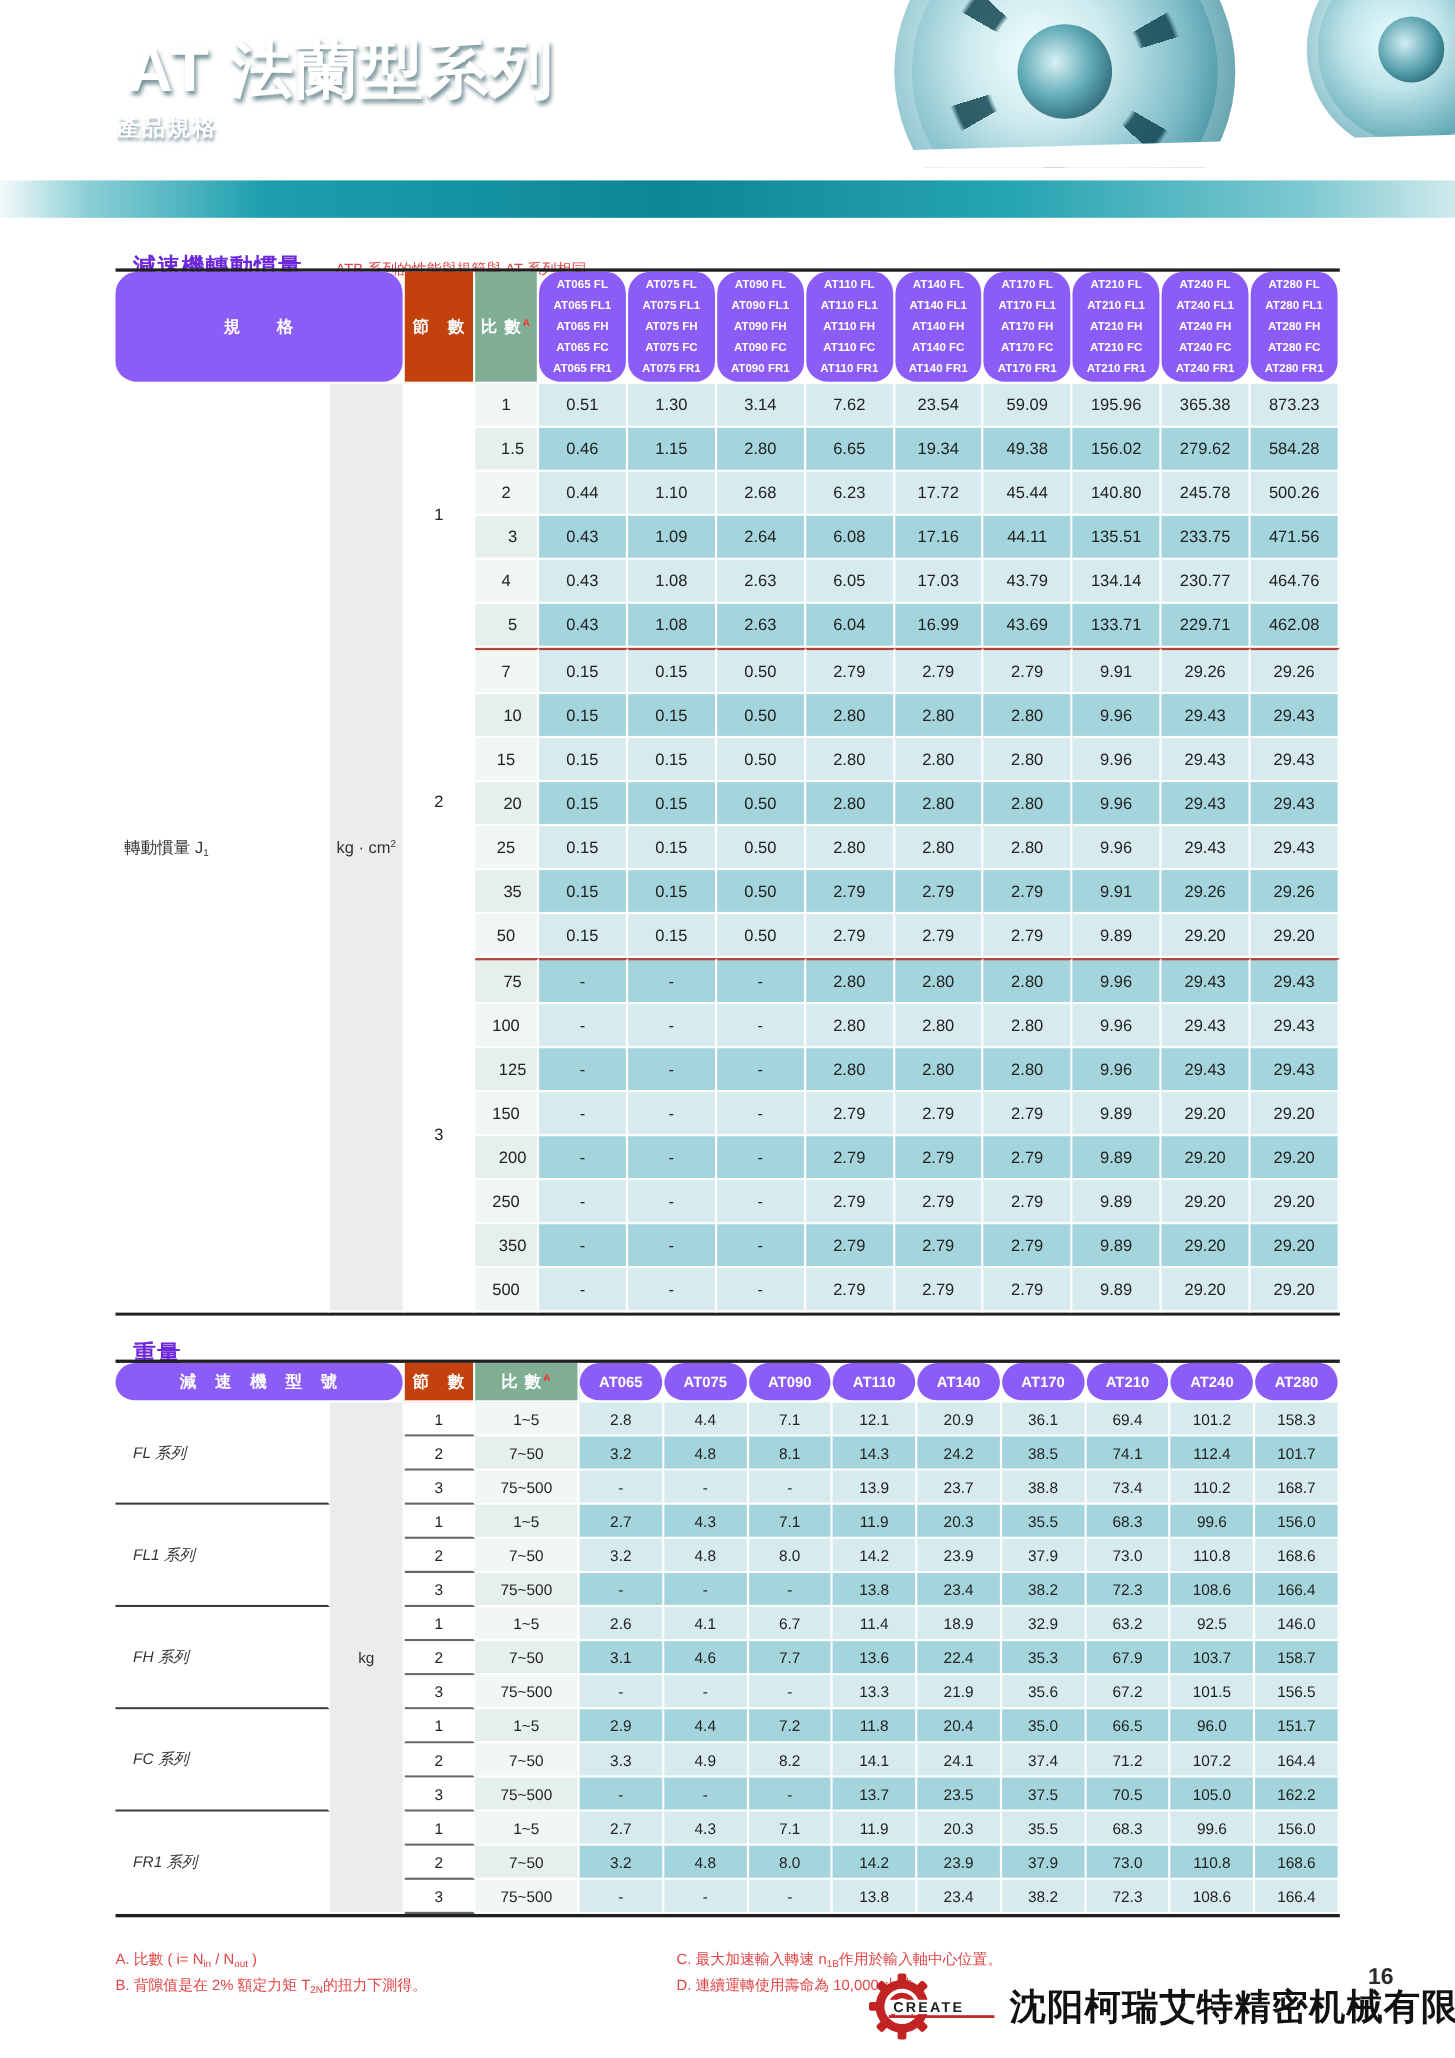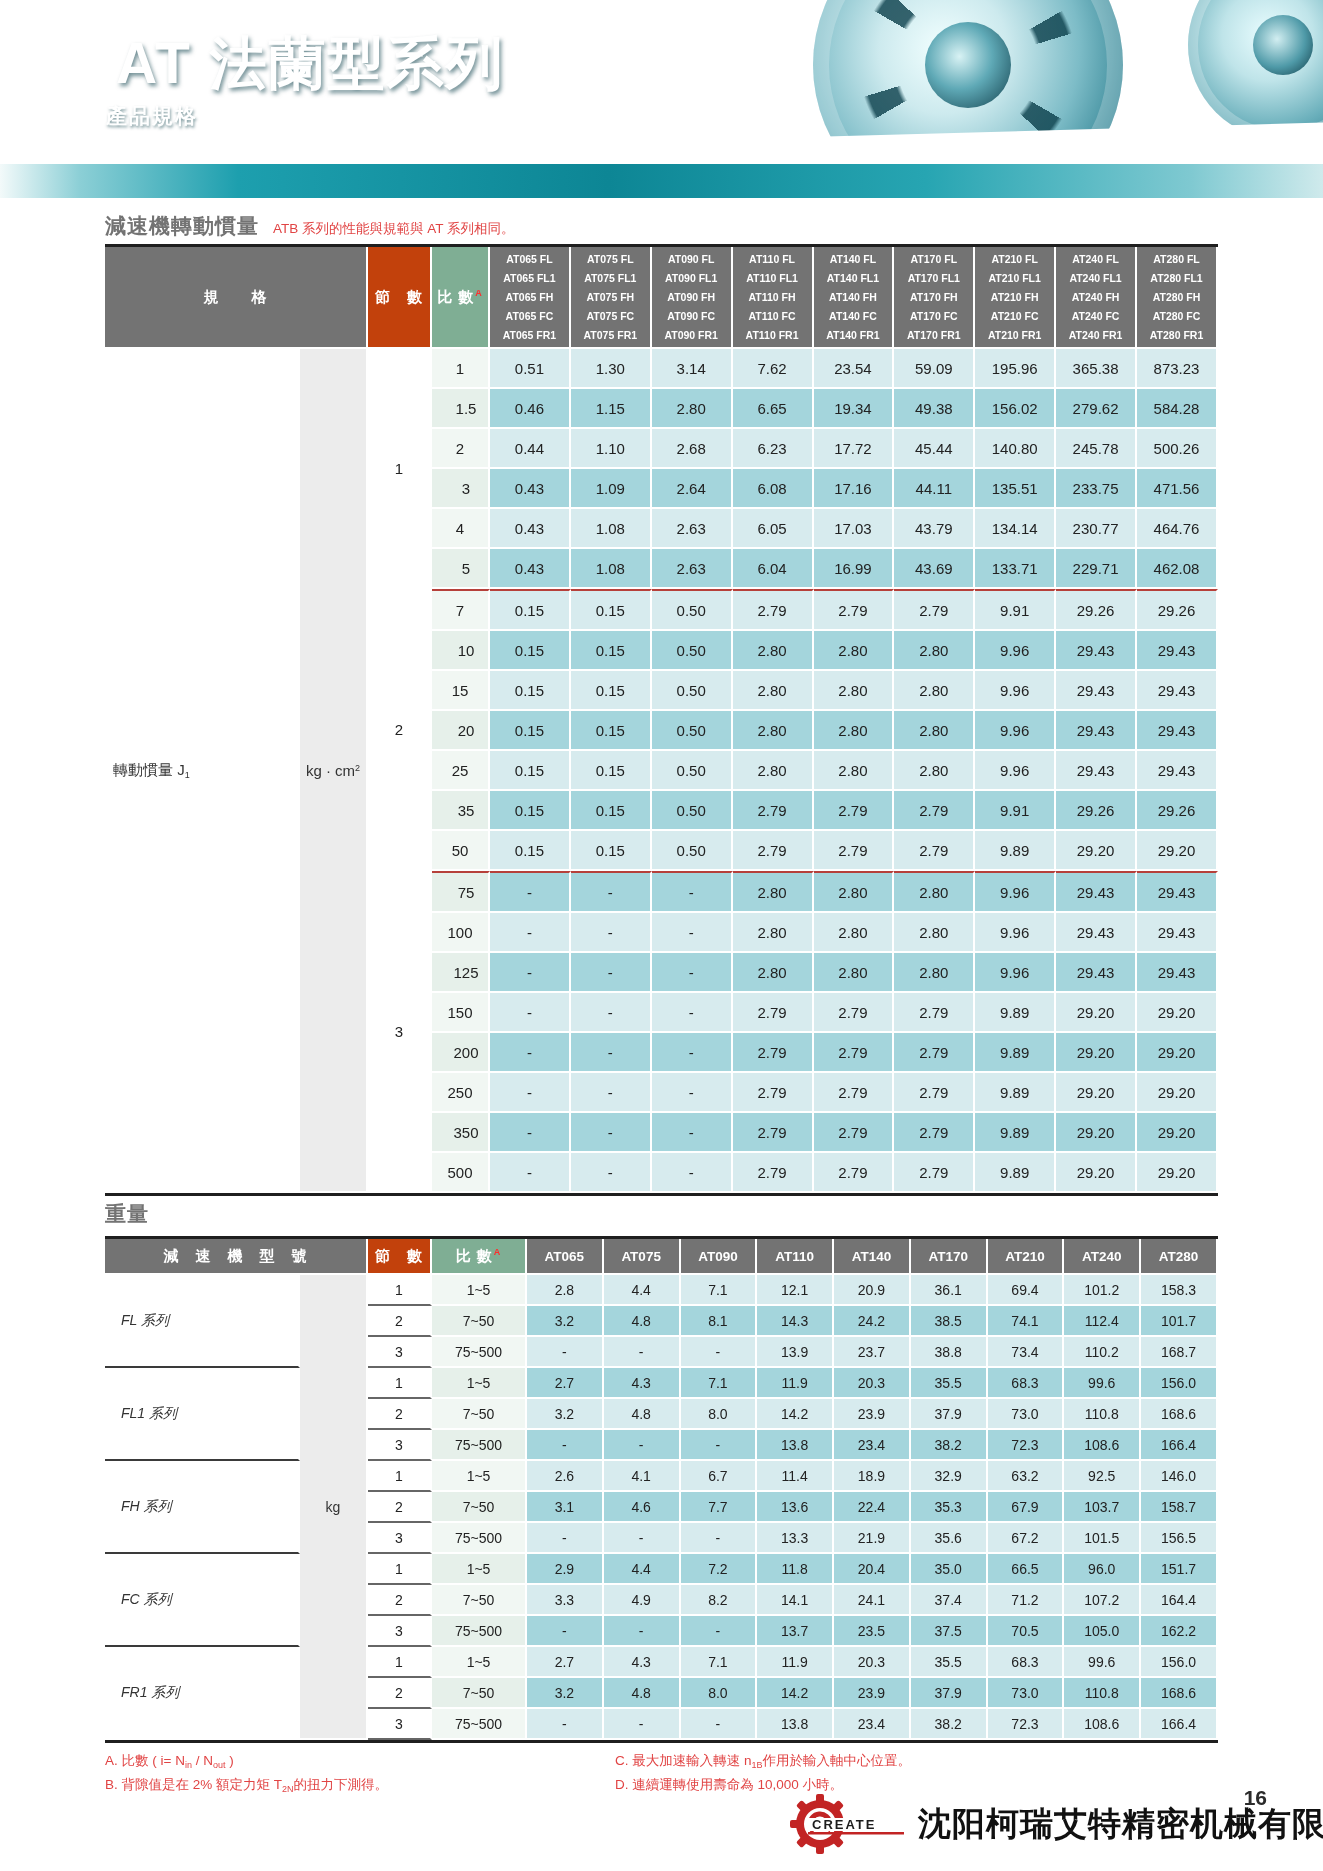--- a/index.html
+++ b/index.html
@@ -34,30 +34,30 @@
   .flange2{width:190px;height:190px;right:-55px;top:-50px;
     background:radial-gradient(circle at 42% 45%,#eafdff 0%,#bfe4e9 30%,#68aeba 62%,#155d6c 100%);
     box-shadow:inset 0 0 0 10px rgba(255,255,255,.25);}
   .flange2::before{content:"";position:absolute;inset:34%;border-radius:50%;
     background:radial-gradient(circle at 40% 40%,#d2eef1 0%,#4f9aa8 55%,#0e3a45 100%);}
   .tealbar{position:absolute;top:164px;left:0;width:1323px;height:34px;
     background:linear-gradient(90deg,#f3fafa 0%,#8ccfd6 6%,#1d9fae 18%,#0d8695 46%,#27a5b2 70%,#7fc9d1 90%,#cfeaec 100%);}
 
   
   .sec-head{position:absolute;left:105px;display:flex;align-items:baseline;gap:14px;}
-  .sec-head h2{margin:0;font-size:21px;font-weight:bold;color:#737373;letter-spacing:1px;}
+  .sec-head h2{margin:16px;font-size:21px;font-weight:bold;color:#6d28d9;letter-spacing:1px;}
   .red-note{font-size:13.5px;color:#e14444;}
 
   
   table{border-collapse:separate;border-spacing:0;table-layout:fixed;width:1113px;
     border-top:3px solid #1f1f1f;border-bottom:3px solid #1f1f1f;}
   th,td{padding:0;text-align:center;vertical-align:middle;
     border-right:2px solid #fff;border-bottom:2px solid #fff;}
   thead th{color:#fff;font-weight:bold;background:#12a4b2;}
-  .h-spec,.h-model,.h-model2,.h-modelhead{background:#737373;}
+  .h-spec,.h-model,.h-model2,.h-modelhead{background:#8b5cf6;border-radius:20px;}
   .h-stage{background:#c2410c;}
   .h-ratio{background:#7fae94;}
   .sup-red{color:#ff2d2d;font-size:9px;vertical-align:6px;margin-left:1px;}
   sub{font-size:9px;vertical-align:-3px;}
   sup{font-size:9px;vertical-align:5px;}
 
   
   #table1{position:absolute;left:105px;top:244px;}
   #table1 thead th{height:100px;font-size:15px;letter-spacing:1px;}
   #table1 th.h-model{font-size:10.5px;letter-spacing:0;}
@@ -80,21 +80,21 @@
   .series-label{background:#fff;text-align:left;padding-left:16px;color:#333;font-size:15px;font-style:italic;}
   .series-sep{border-bottom:2px solid #3a3a3a !important;}
   .stage-cell2{border-bottom:2px solid #666 !important;}
   #table2 tr.light .ratio-cell2{background:#f1f7f3;}
   #table2 tr.dark  .ratio-cell2{background:#e6f0ea;}
   #table2 tr.light .val{background:#d7ebee;}
   #table2 tr.dark  .val{background:#a4d5dc;}
 
   
   .notes{position:absolute;left:105px;top:1752px;width:1113px;display:flex;}
-  .ncol{width:510px;}
+  .ncol{width:510px;margin-top:20px;}
   .ncol p{margin:0 0 6px 0;font-size:13.5px;color:#e14444;}
 
   
   .pagenum{position:absolute;right:56px;top:1786px;font-size:21px;font-weight:bold;color:#2b2b2b;z-index:0;}
   .footer{position:absolute;left:788px;top:1792px;display:flex;align-items:center;gap:10px;z-index:1;}
   .company{font-size:33px;font-weight:bold;color:#111;letter-spacing:1px;white-space:nowrap;}
 </style>
 </head>
 <body>
 

